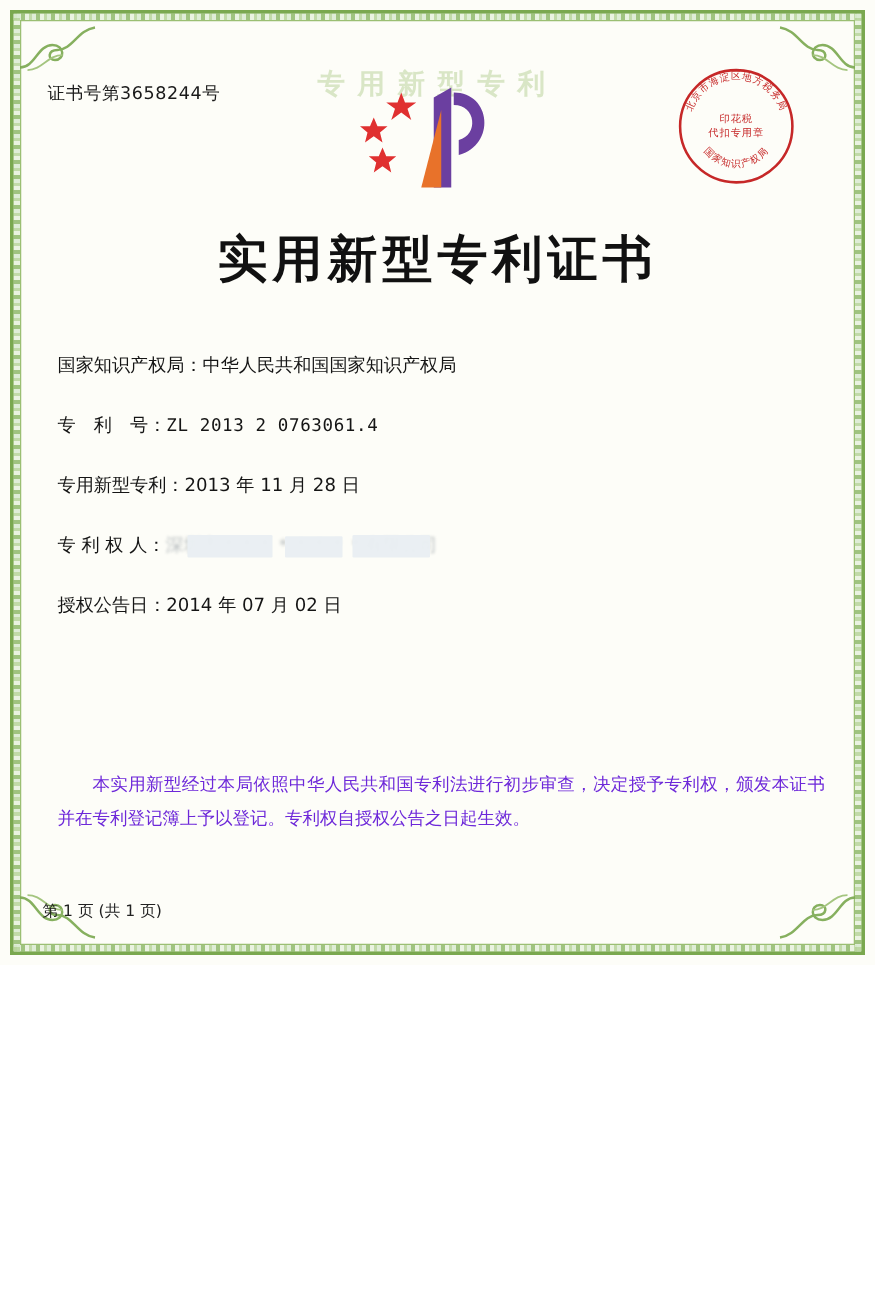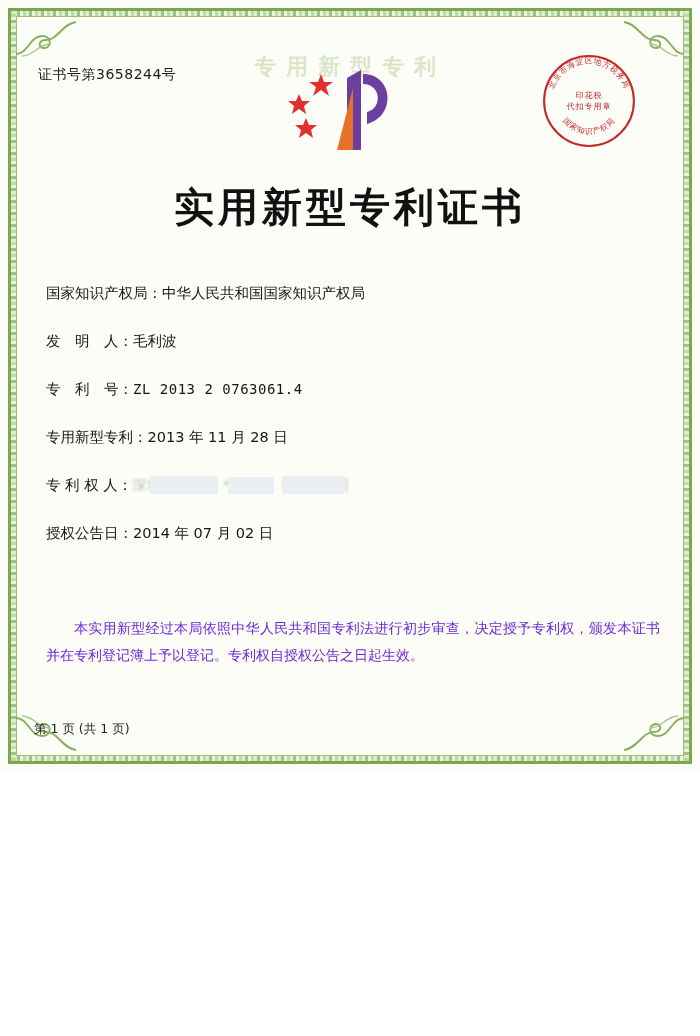--- a/index.html
+++ b/index.html
@@ -306,23 +306,20 @@
       <path d="M88 6 C 118 6, 122 48, 92 56 L92 44 C 108 40, 106 16, 88 16 Z" fill="#6b3fa0"></path>
     </svg>
 
     <div class="title">实用新型专利证书</div>
 
     <div class="fields">
       <div class="field-row">
         <span class="field-label">国家知识产权局：</span><span class="field-value">中华人民共和国国家知识产权局</span>
       </div>
       <div class="field-row">
-        <span class="field-label">发　明　人：</span><span class="field-value">毛利波</span>
-      </div>
-      <div class="field-row">
         <span class="field-label">专　利　号：</span><span class="field-value mono">ZL 2013 2 0763061.4</span>
       </div>
       <div class="field-row">
         <span class="field-label">专用新型专利：</span><span class="field-value">2013 年 11 月 28 日</span>
       </div>
       <div class="field-row">
         <span class="field-label">专 利 权 人：</span><span class="redacted-wrap">
           <span class="redacted-text">深圳市＊＊＊＊＊＊＊＊有限公司</span>
           <span class="redact-bar" style="left:18px; top:2px; width:68px; height:18px;"></span>
           <span class="redact-bar" style="left:96px; top:3px; width:46px; height:17px;"></span>

